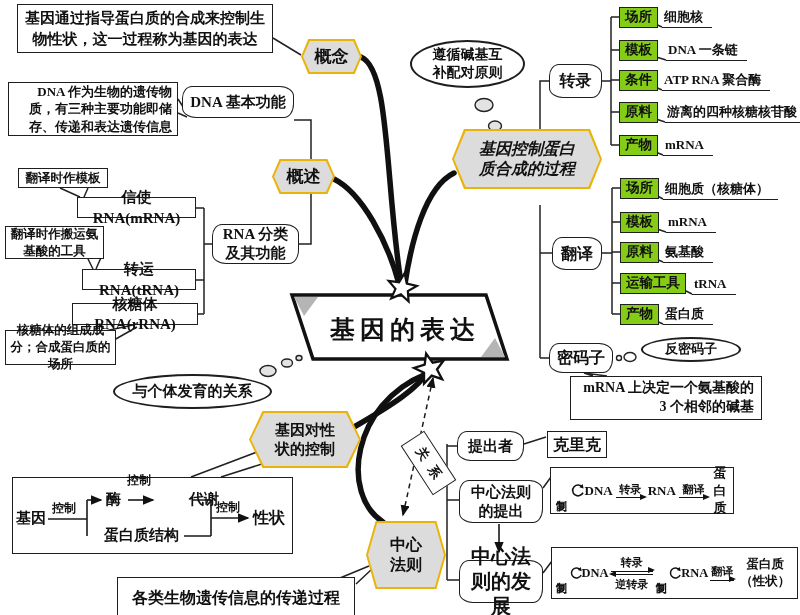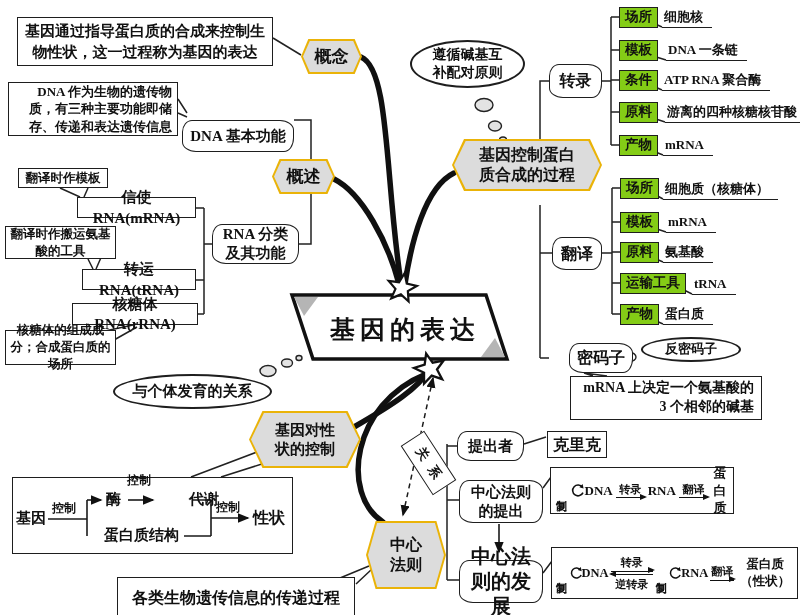--- a/index.html
+++ b/index.html
@@ -138,43 +138,43 @@
       <ellipse cx="268" cy="371" rx="8" ry="5.5"></ellipse>
       <ellipse cx="287" cy="363" rx="5.5" ry="4"></ellipse>
       <ellipse cx="299" cy="358" rx="3" ry="2.5"></ellipse>
       <ellipse cx="619" cy="358" rx="2.5" ry="2.5" fill="#fff"></ellipse>
       <ellipse cx="630" cy="357" rx="6" ry="4.5" fill="#fff"></ellipse>
     </g>
   </svg>
 
   <div class="title" style="left:315px;top:313px;width:180px;font-size:25px;">基因的表达</div>
 
-  <div class="rbox" style="left:17px;top:17px;width:256px;height:49px;font-size:15px;padding:2px 6px;">基因通过指导蛋白质的合成来控制生物性状，这一过程称为基因的表达</div>
+  <div class="rbox" style="left:17px;top:4px;width:256px;height:49px;font-size:15px;padding:2px 6px;">基因通过指导蛋白质的合成来控制生物性状，这一过程称为基因的表达</div>
   <div class="hex" style="left:301px;top:39px;width:61px;height:35px;">
     <div class="hex-in" style="font-size:17px;">概念</div>
   </div>
 
   <div class="rbox left" style="left:8px;top:82px;width:170px;height:54px;font-size:13px;padding:2px 5px;">DNA 作为生物的遗传物质，有三种主要功能即储存、传递和表达遗传信息</div>
-  <div class="scroll" style="left:182px;top:120px;width:112px;height:32px;font-size:15px;">DNA 基本功能</div>
+  <div class="scroll" style="left:182px;top:86px;width:112px;height:32px;font-size:15px;">DNA 基本功能</div>
   <div class="hex" style="left:272px;top:159px;width:63px;height:35px;">
     <div class="hex-in" style="font-size:17px;">概述</div>
   </div>
   <div class="scroll" style="left:212px;top:224px;width:87px;height:40px;font-size:15px;padding:0 6px;">RNA 分类及其功能</div>
 
   <div class="rbox" style="left:18px;top:168px;width:90px;height:20px;font-size:12.5px;">翻译时作模板</div>
   <div class="rbox" style="left:77px;top:197px;width:119px;height:21px;font-size:15px;">信使 RNA(mRNA)</div>
-  <div class="rbox" style="left:5px;top:226px;width:111px;height:33px;font-size:12.5px;">翻译时作搬运氨基酸的工具</div>
+  <div class="rbox" style="left:5px;top:226px;width:99px;height:33px;font-size:12.5px;">翻译时作搬运氨基酸的工具</div>
   <div class="rbox" style="left:82px;top:269px;width:114px;height:21px;font-size:15px;">转运 RNA(tRNA)</div>
   <div class="rbox" style="left:72px;top:303px;width:126px;height:22px;font-size:15px;">核糖体 RNA(rRNA)</div>
   <div class="rbox" style="left:5px;top:330px;width:111px;height:35px;font-size:12.5px;">核糖体的组成成分；合成蛋白质的场所</div>
 
   <div class="ell" style="left:113px;top:374px;width:159px;height:35px;font-size:15px;">与个体发育的关系</div>
 
   <div class="ell" style="left:410px;top:40px;width:115px;height:48px;font-size:14px;padding:0 16px;">遵循碱基互补配对原则</div>
-  <div class="hex wide" style="left:452px;top:139px;width:150px;height:52px;">
+  <div class="hex wide" style="left:452px;top:129px;width:150px;height:60px;font-style:italic;">
     <div class="hex-in" style="font-size:16px;padding:0 22px;">基因控制蛋白质合成的过程</div>
   </div>
 
   <div class="scroll" style="left:549px;top:64px;width:53px;height:34px;font-size:16px;">转录</div>
   <div class="kbox" style="left:619px;top:7px;">场所</div>
   <div class="vtxt" style="left:662px;top:9px;">细胞核</div>
   <div class="kbox" style="left:619px;top:40px;">模板</div>
   <div class="vtxt" style="left:666px;top:42px;">DNA 一条链</div>
   <div class="kbox" style="left:619px;top:70px;">条件</div>
   <div class="vtxt" style="left:662px;top:72px;">ATP RNA 聚合酶</div>
@@ -188,21 +188,21 @@
   <div class="vtxt" style="left:663px;top:181px;">细胞质（核糖体）</div>
   <div class="kbox" style="left:620px;top:212px;">模板</div>
   <div class="vtxt" style="left:666px;top:214px;">mRNA</div>
   <div class="kbox" style="left:620px;top:242px;">原料</div>
   <div class="vtxt" style="left:663px;top:244px;">氨基酸</div>
   <div class="kbox" style="left:620px;top:273px;">运输工具</div>
   <div class="vtxt" style="left:692px;top:276px;">tRNA</div>
   <div class="kbox" style="left:620px;top:304px;">产物</div>
   <div class="vtxt" style="left:663px;top:306px;">蛋白质</div>
 
-  <div class="scroll" style="left:569px;top:343px;width:64px;height:30px;font-size:16px;">密码子</div>
+  <div class="scroll" style="left:549px;top:343px;width:64px;height:30px;font-size:16px;">密码子</div>
   <div class="ell" style="left:641px;top:337px;width:100px;height:25px;font-size:13px;">反密码子</div>
   <div class="rbox left" style="left:570px;top:376px;width:192px;height:44px;font-size:14px;padding:2px 7px;">mRNA 上决定一个氨基酸的 3 个相邻的碱基</div>
 
   <div class="hex" style="left:366px;top:521px;width:80px;height:68px;">
     <div class="hex-in" style="font-size:16px;padding:0 20px;">中心法则</div>
   </div>
   <div class="rel" style="left:399px;top:449px;width:48px;height:26px;">关系</div>
 
   <div class="scroll" style="left:457px;top:431px;width:67px;height:30px;font-size:15px;">提出者</div>
   <div class="rbox" style="left:547px;top:431px;width:60px;height:27px;font-size:16px;">克里克</div>

